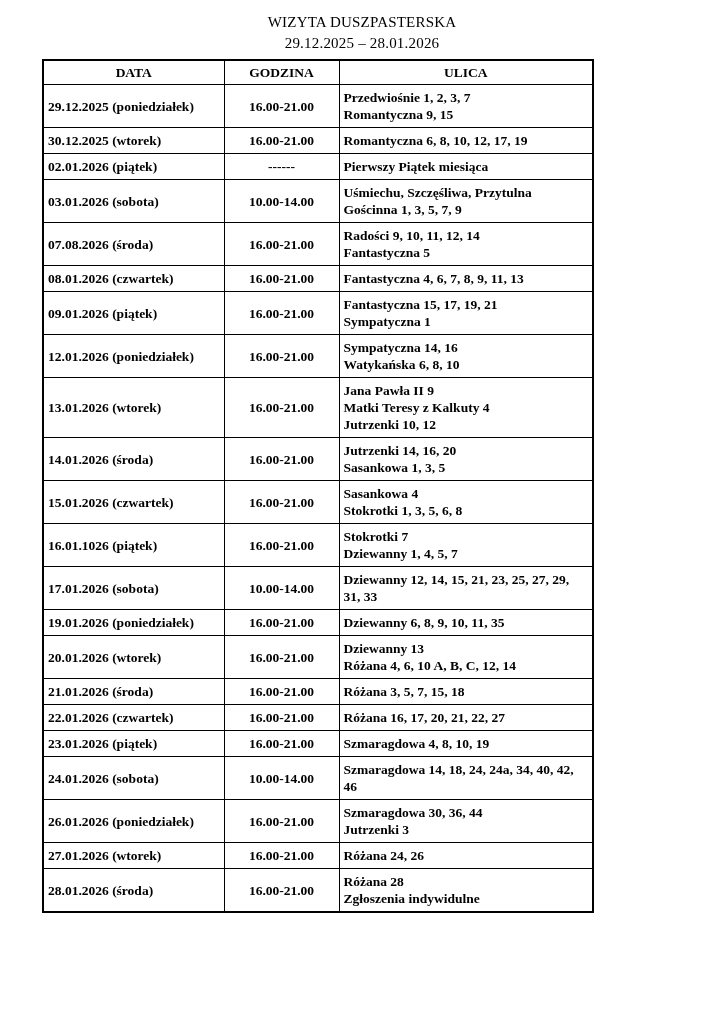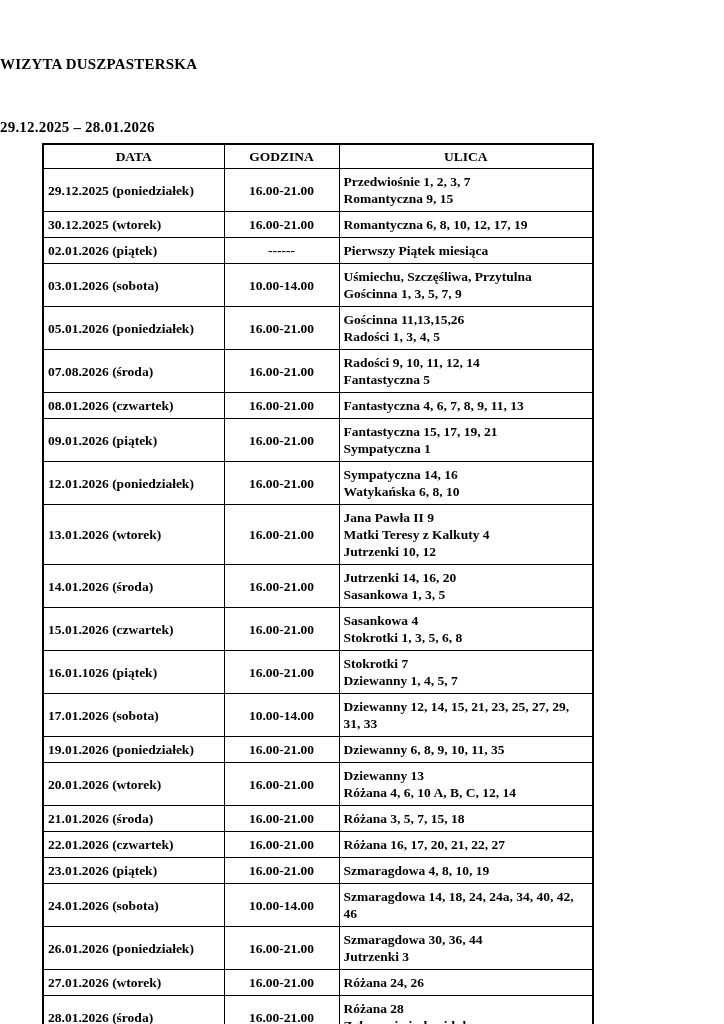--- a/index.html
+++ b/index.html
@@ -12,25 +12,25 @@
     color: #000000;
   }
   .page {
     width: 724px;
     height: 1024px;
     box-sizing: border-box;
     padding-top: 12px;
     background: #ffffff;
   }
   .doc-title {
-    font-weight: bold;
+    text-align: center;
+    font-weight: normal;
     font-size: 15px;
     line-height: 21px;
     letter-spacing: 0.2px;
-    margin-top: 42px;
   }
   table.schedule {
     border-collapse: collapse;
     table-layout: fixed;
     width: 552px;
     margin-left: 42px;
     margin-top: 5px;
     border: 2px solid #000000;
   }
   table.schedule th,
@@ -106,28 +106,20 @@
         </tr>
         <tr>
           <td class="date-cell">03.01.2026 (sobota)</td>
           <td class="time-cell">10.00-14.00</td>
           <td class="street-cell">
             <span class="street-line">Uśmiechu, Szczęśliwa, Przytulna</span>
             <span class="street-line">Gościnna 1, 3, 5, 7, 9</span>
           </td>
         </tr>
         <tr>
-          <td class="date-cell">05.01.2026 (poniedziałek)</td>
-          <td class="time-cell">16.00-21.00</td>
-          <td class="street-cell">
-            <span class="street-line">Gościnna 11,13,15,26</span>
-            <span class="street-line">Radości 1, 3, 4, 5</span>
-          </td>
-        </tr>
-        <tr>
           <td class="date-cell">07.08.2026 (środa)</td>
           <td class="time-cell">16.00-21.00</td>
           <td class="street-cell">
             <span class="street-line">Radości 9, 10, 11, 12, 14</span>
             <span class="street-line">Fantastyczna 5</span>
           </td>
         </tr>
         <tr>
           <td class="date-cell">08.01.2026 (czwartek)</td>
           <td class="time-cell">16.00-21.00</td>

